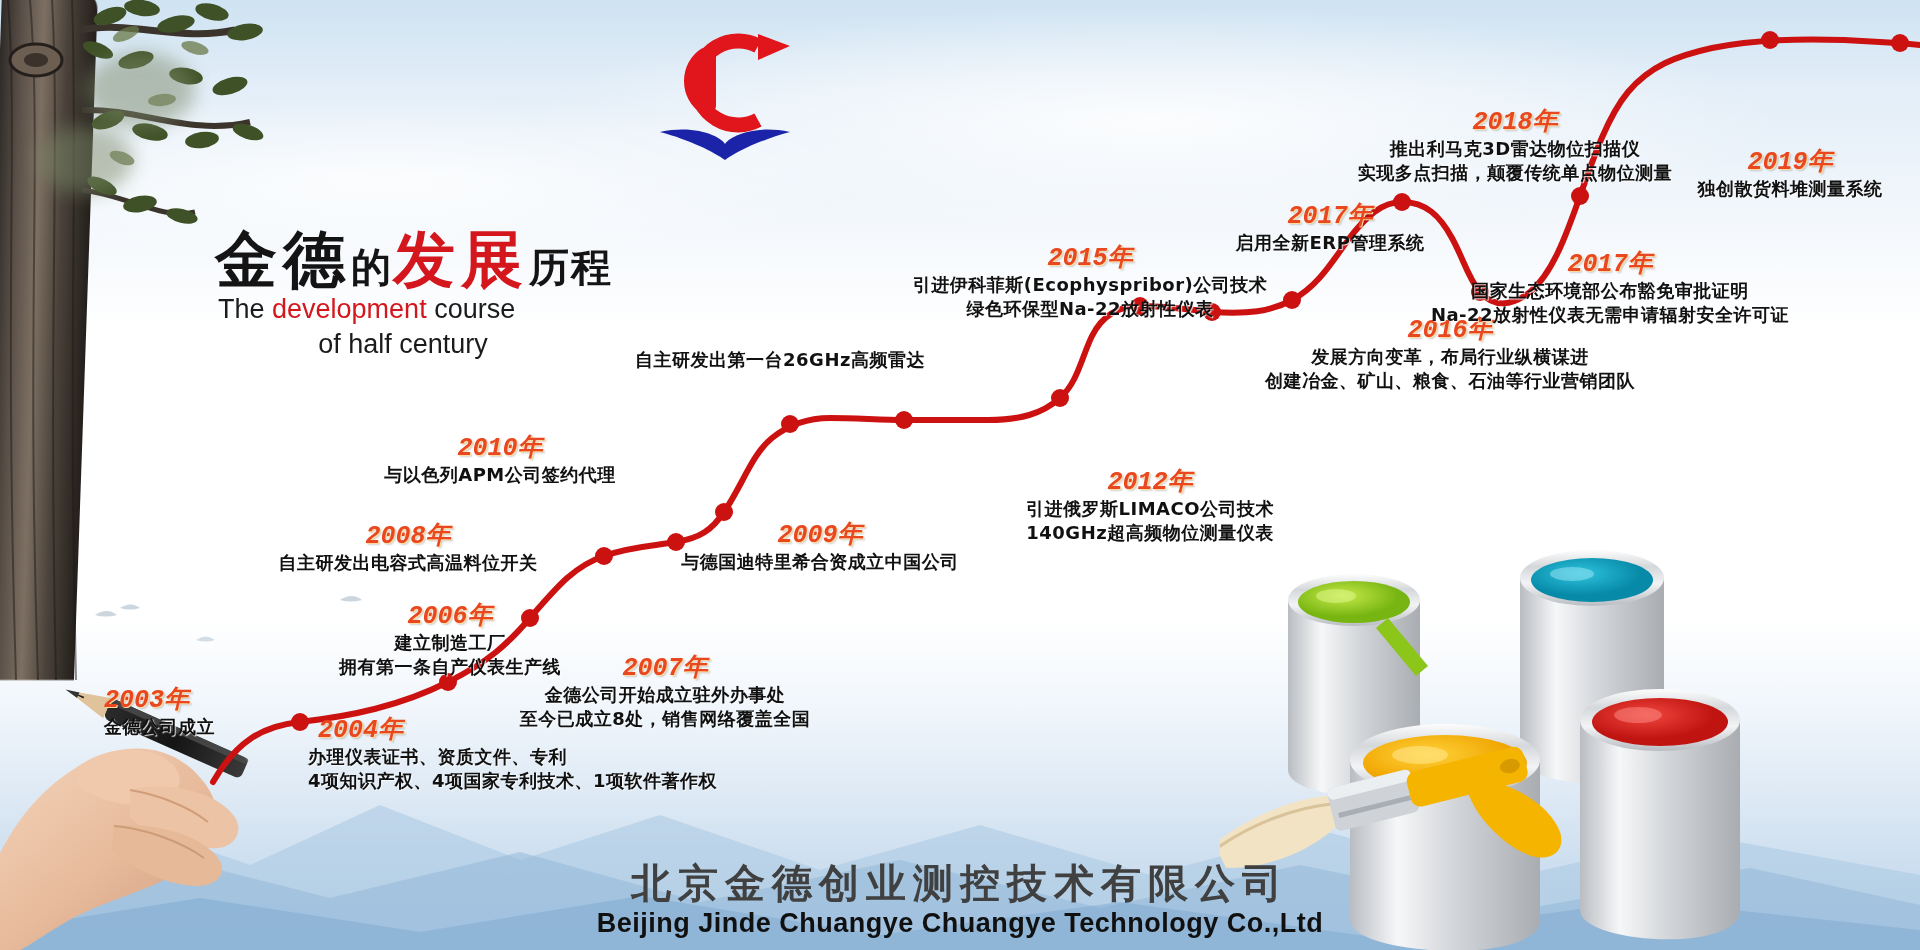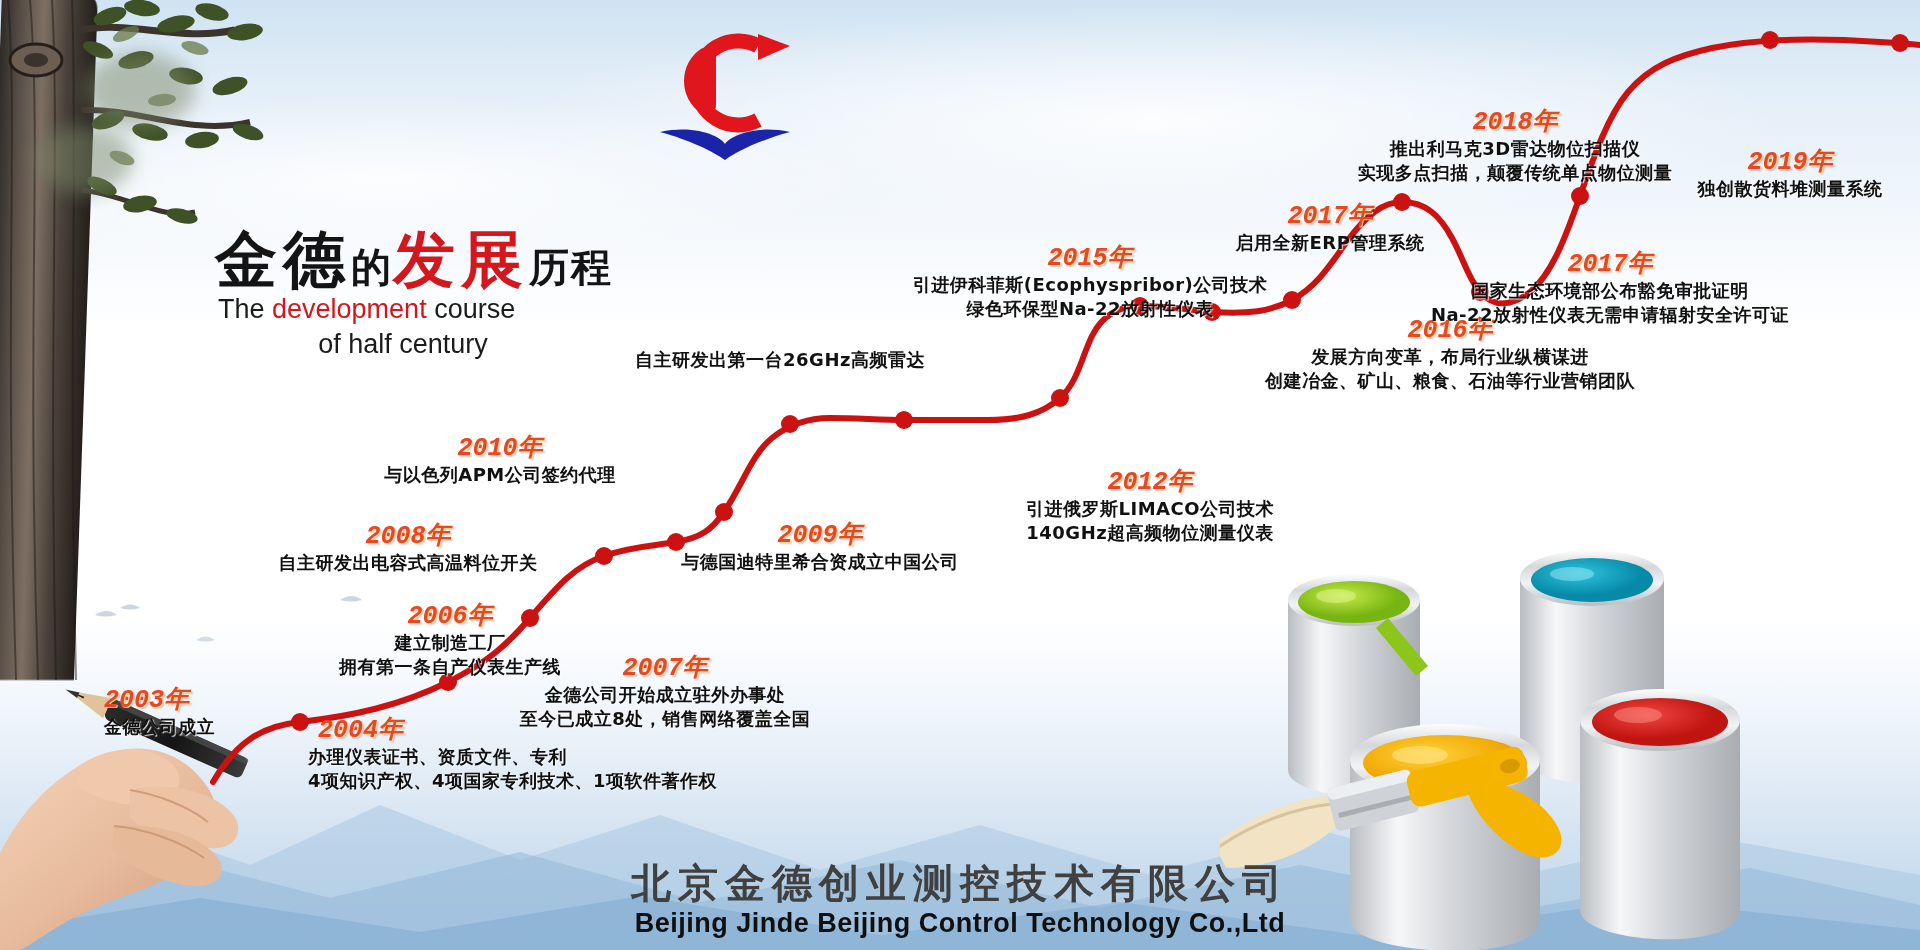--- a/index.html
+++ b/index.html
@@ -449,16 +449,16 @@
     <span class="dsc">实现多点扫描，颠覆传统单点物位测量</span>
   </div>
 
   <div class="ms c" style="left:1660px;top:144px;width:260px;">
     <span class="yr">2019年</span>
     <span class="dsc">独创散货料堆测量系统</span>
   </div>
 
   <div class="footer">
     <div class="cn">北京金德创业测控技术有限公司</div>
-    <div class="en">Beijing Jinde Beijing Control Technology Co.,Ltd</div>
+    <div class="en">Beijing Jinde Chuangye Chuangye Technology Co.,Ltd</div>
   </div>
 
 </div>
 
 </body></html>

